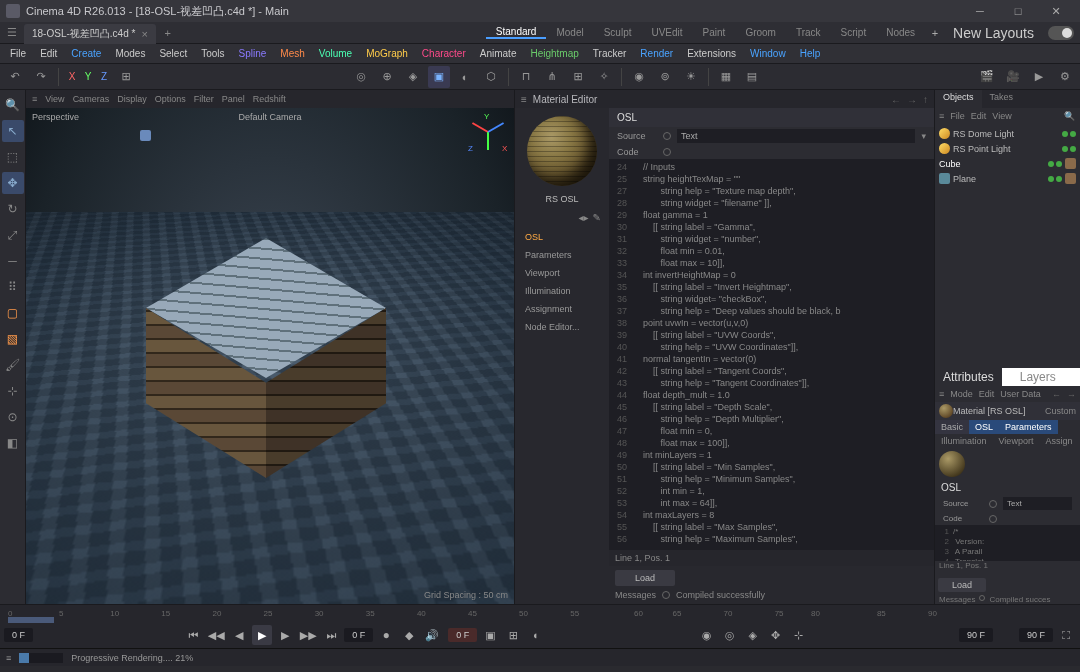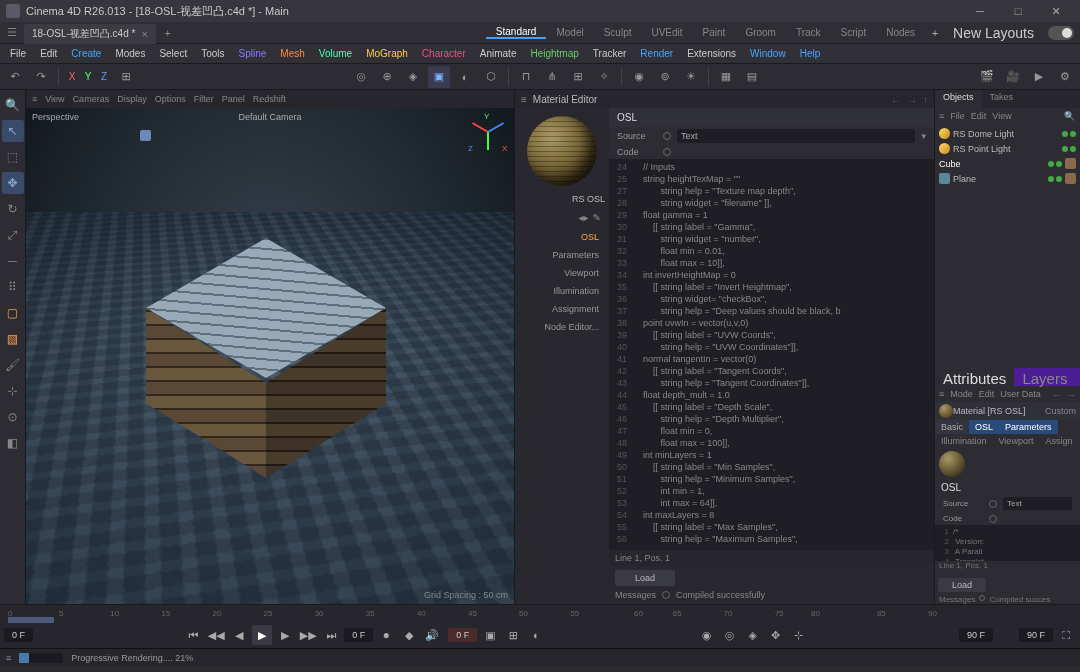--- a/index.html
+++ b/index.html
@@ -82,21 +82,21 @@
   clip-path:polygon(0 0, 100% 44%, 100% 100%, 0 56%); filter:brightness(0.85); }
 .cube-right { position:absolute; width:120px; height:170px; left:100px; top:70px;
   background:repeating-linear-gradient(0deg,#5a4838 0 12px,#2e2418 12px 14px,#68563e 14px 26px,#2e2418 26px 28px);
   clip-path:polygon(0 44%, 100% 0, 100% 56%, 0 100%); filter:brightness(0.7); }
 .vp-grid { position:absolute; bottom:4px; right:6px; font-size:9px; color:#888; z-index:5; }
 .editor { flex:0 0 420px; background:#2c2c32; display:flex; flex-direction:column; border-left:1px solid #1a1a1e; }
 .ed-top { height:18px; display:flex; align-items:center; padding:0 6px; font-size:10px; background:#26262c; gap:6px; }
 .ed-top .burger { color:#888; }
 .ed-top .nav { margin-left:auto; display:flex; gap:6px; color:#666; }
 .ed-body { flex:1; display:flex; overflow:hidden; }
-.ed-side { width:94px; background:#28282e; padding:4px; display:flex; flex-direction:column; gap:2px;align-items:flex-end; }
+.ed-side { width:94px; background:#28282e; padding:4px; display:flex; flex-direction:column; gap:2px; }
 .mat-sphere { width:70px; height:70px; margin:4px auto; border-radius:50%;
   background:radial-gradient(circle at 35% 30%, #aa9966 0%, #887744 30%, #554422 70%, #221805 100%);
   box-shadow:inset -8px -8px 12px rgba(0,0,0,0.6); position:relative; overflow:hidden; }
 .mat-sphere::after { content:""; position:absolute; inset:0; background:repeating-linear-gradient(0deg,transparent 0 4px,rgba(0,0,0,0.3) 4px 5px); border-radius:50%; }
 .mat-name { text-align:center; font-size:9px; color:#bbb; margin:2px 0 6px; }
 .mat-edit { display:flex; justify-content:flex-end; gap:4px; padding:0 4px 4px; color:#888; font-size:10px; }
 .ed-tab { padding:3px 6px; font-size:9px; color:#999; cursor:pointer; }
 .ed-tab.active { color:#ffaa44; }
 .ed-main { flex:1; display:flex; flex-direction:column; overflow:hidden; }
 .osl-hdr { padding:4px 8px; font-size:10px; color:#ddd; background:#303038; }
@@ -125,21 +125,21 @@
 .obj-row { display:flex; align-items:center; height:15px; gap:3px; }
 .obj-row .ico { width:11px; height:11px; border-radius:2px; }
 .obj-row .ico.light { background:linear-gradient(135deg,#ffdd66,#cc8822); border-radius:50%; }
 .obj-row .ico.cube { background:#6a8abb; }
 .obj-row .ico.plane { background:#5a8a9a; }
 .obj-row .nm { flex:1; color:#bbb; }
 .obj-row .dots { display:flex; gap:2px; }
 .obj-row .dots span { width:6px; height:6px; border-radius:50%; }
 .obj-row .dg { background:#4a4; }
 .obj-row .tag { width:11px; height:11px; background:#8a6a4a; border-radius:2px; }
-.attr-tabs { display:flex; height:18px; background:#4c1d95; font-size:15px; }
+.attr-tabs { display:flex; height:18px; background:#ffffff; font-size:12px;gap:10px; }
 .attr-tabs .t { padding:2px 8px; color:#888; }
 .attr-tabs .t.active { color:#ddd; background:#2c2c32; }
 .attr-menu { height:16px; display:flex; align-items:center; padding:0 4px; font-size:9px; color:#888; gap:6px; }
 .attr-hdr { display:flex; align-items:center; padding:2px 4px; gap:0; font-size:9px; color:#bbb; background:#303038; }
 .attr-hdr .sph { width:14px; height:14px; border-radius:50%; background:radial-gradient(circle at 35% 30%,#aa9966,#442a10); }
 .attr-subtabs { display:flex; font-size:9px; }
 .attr-subtabs .st2 { padding:2px 6px; color:#aaa; background:#343440; }
 .attr-subtabs .st2.blue { background:#2a4a7a; color:#fff; }
 .attr-subtabs2 { display:flex; font-size:9px; }
 .attr-subtabs2 .s2 { padding:2px 6px; color:#888; }

